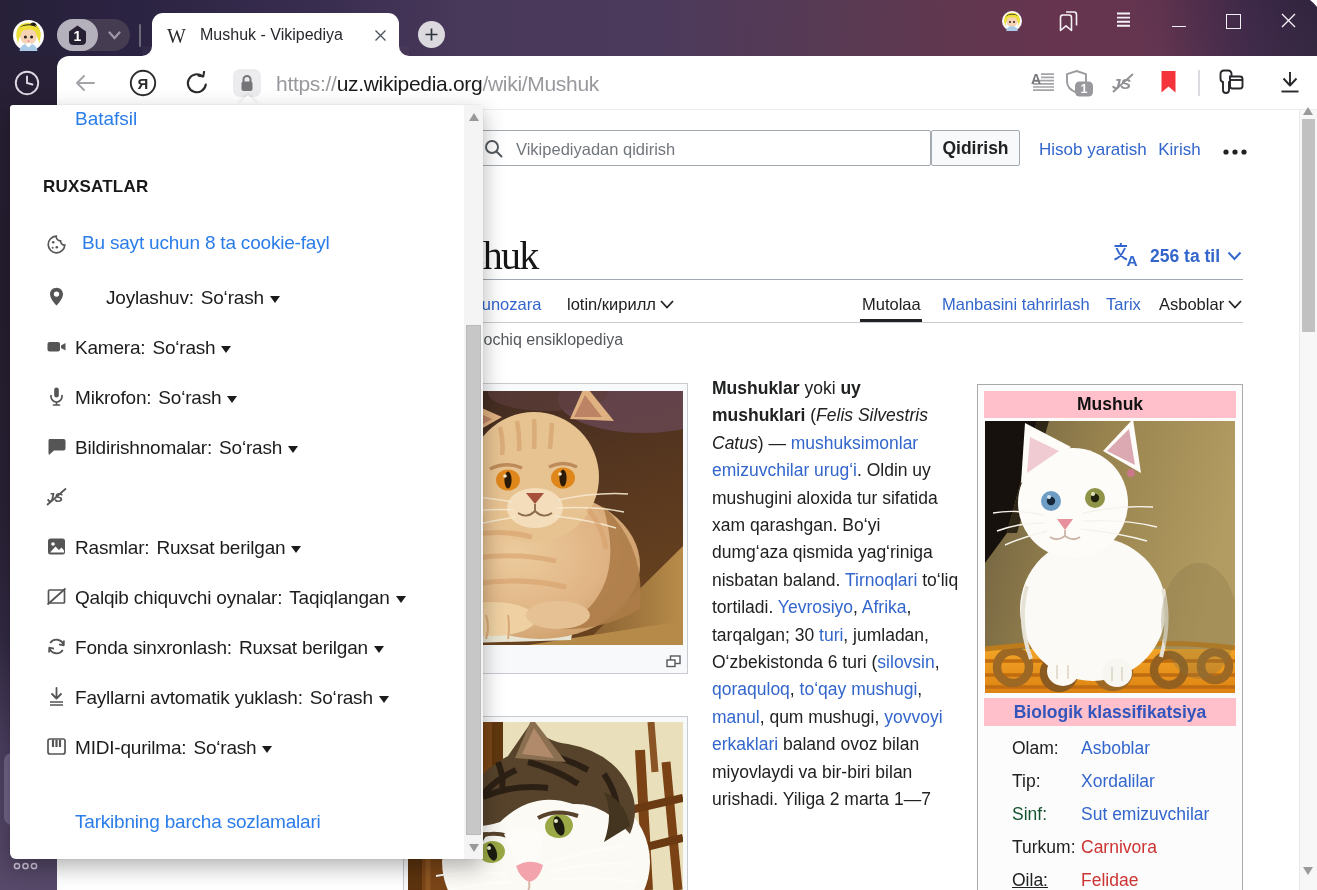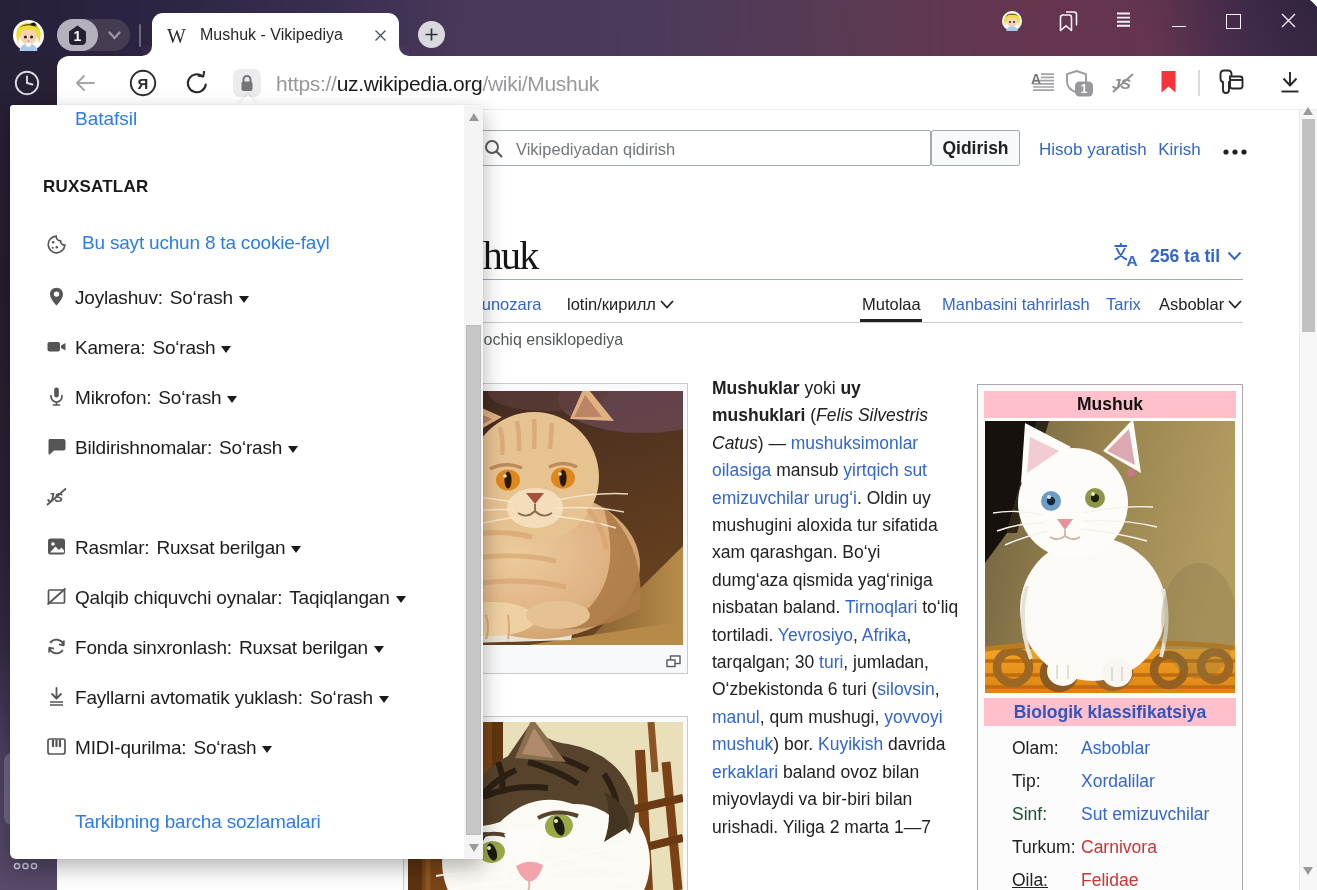--- a/index.html
+++ b/index.html
@@ -282,31 +282,30 @@
  <path d="M96,112 Q118,100 136,112 L128,146 Q120,152 112,148 Z" fill="#fdfcf8"></path>
  <path d="M108,144 Q122,136 135,143 Q131,158 121,160 Q112,156 108,144 Z" fill="#f2a3ab"></path>
  <path d="M121,160 Q122,167 120,168" stroke="#d8b8a8" stroke-width="2" fill="none"></path>
  <path d="M100,152 Q60,148 28,154 M102,160 Q68,162 42,168 M140,150 Q182,140 222,142 M142,158 Q188,154 228,160 M138,142 Q180,128 216,124" stroke="#fdfdfa" stroke-width="1.8" fill="none"></path>
 </svg>
 
 <div class="abs" style="left:712px;top:375px;width:272px;font-size:17.5px;line-height:27.4px;color:#202122;">
 <div><b>Mushuklar</b> yoki <b>uy</b></div>
 <div><b>mushuklari</b> (<i>Felis Silvestris</i></div>
 <div><i>Catus</i>) — <a class="wl">mushuksimonlar</a></div>
-<div><a class="wl">oilasiga</a> mansub <a class="wl">yirtqich sut</a></div>
 <div><a class="wl">emizuvchilar urug‘i</a>. Oldin uy</div>
 <div>mushugini aloxida tur sifatida</div>
 <div>xam qarashgan. Bo‘yi</div>
 <div>dumg‘aza qismida yag‘riniga</div>
 <div>nisbatan baland. <a class="wl">Tirnoqlari</a> to‘liq</div>
 <div>tortiladi. <a class="wl">Yevrosiyo</a>, <a class="wl">Afrika</a>,</div>
 <div>tarqalgan; 30 <a class="wl">turi</a>, jumladan,</div>
 <div>O‘zbekistonda 6 turi (<a class="wl">silovsin</a>,</div>
+<div><a class="wl">qoraquloq</a>, <a class="wl">to‘qay mushugi</a>,</div>
 <div><a class="wl">manul</a>, qum mushugi, <a class="wl">yovvoyi</a></div>
-<div><a class="wl">mushuk</a>) bor. <a class="wl">Kuyikish</a> davrida</div>
 <div><a class="wl">erkaklari</a> baland ovoz bilan</div>
 <div>miyovlaydi va bir-biri bilan</div>
 <div>urishadi. Yiliga 2 marta 1—7</div>
 </div>
 
 <div class="abs" style="left:977px;top:384px;width:264px;height:520px;border:1px solid #a9a9a9;background:#fcfcfc;"></div>
 <div class="abs" style="left:984px;top:391px;width:252px;height:27px;background:#ffc0cb;font-size:17.5px;font-weight:bold;color:#111;text-align:center;line-height:27px;">Mushuk</div>
 <svg class="abs" style="left:985px;top:421px;" width="250" height="272" viewBox="0 0 250 272">
  <defs>
   <linearGradient id="ibbg" x1="0" y1="0" x2="1" y2="0.25">
@@ -400,21 +399,21 @@
  <path d="M18.8,11.2 A8.3,8.3 0 1 1 10.2,2.2 A4.2,4.2 0 0 0 14.5,6.8 A4.4,4.4 0 0 0 18.8,11.2 Z" fill="none" stroke="#555" stroke-width="1.7"></path>
  <circle cx="7.2" cy="8.2" r="1.25" fill="#555"></circle>
       <circle cx="10.8" cy="13.2" r="1.25" fill="#555"></circle>
       <circle cx="6.6" cy="13.8" r="1" fill="#555"></circle>
 </svg>
 <a class="abs pl" style="left:82px;top:232px;font-size:19px;letter-spacing:-0.2px;">Bu sayt uchun 8 ta cookie-fayl</a>
 
 <svg class="row-ic" style="top:286px;" viewBox="0 0 21 21">
  <path d="M10.5,1.8 C6.9,1.8 4,4.6 4,8.2 C4,13 10.5,19.5 10.5,19.5 C10.5,19.5 17,13 17,8.2 C17,4.6 14.1,1.8 10.5,1.8 Z M10.5,10.8 A2.7,2.7 0 1 1 10.5,5.4 A2.7,2.7 0 0 1 10.5,10.8 Z" fill="#555"></path>
 </svg>
-<div class="prow" style="top:287px;">Joylashuv:<span style="display:inline-block;width:7px;"></span>So‘rash<span class="caret"></span></div>
+<div class="prow" style="top:287px;margin-left:31px;">Joylashuv:<span style="display:inline-block;width:7px;"></span>So‘rash<span class="caret"></span></div>
 
 <svg class="row-ic" style="top:336px;" viewBox="0 0 21 21">
  <rect x="1.5" y="6" width="12.5" height="9.5" rx="2" fill="#555"></rect>
  <path d="M15,9.5 L19.5,7 V14.5 L15,12 Z" fill="#555"></path>
 </svg>
 <div class="prow" style="top:337px;">Kamera:<span style="display:inline-block;width:7px;"></span>So‘rash<span class="caret"></span></div>
 
 <svg class="row-ic" style="top:386px;" viewBox="0 0 21 21">
  <rect x="8.2" y="1.5" width="4.6" height="10" rx="2.3" fill="#555"></rect>
  <path d="M5,9.5 V10.5 A5.5,5.5 0 0 0 16,10.5 V9.5 M10.5,16 V19 M7.5,19 H13.5" fill="none" stroke="#555" stroke-width="1.7" stroke-linecap="round"></path>

